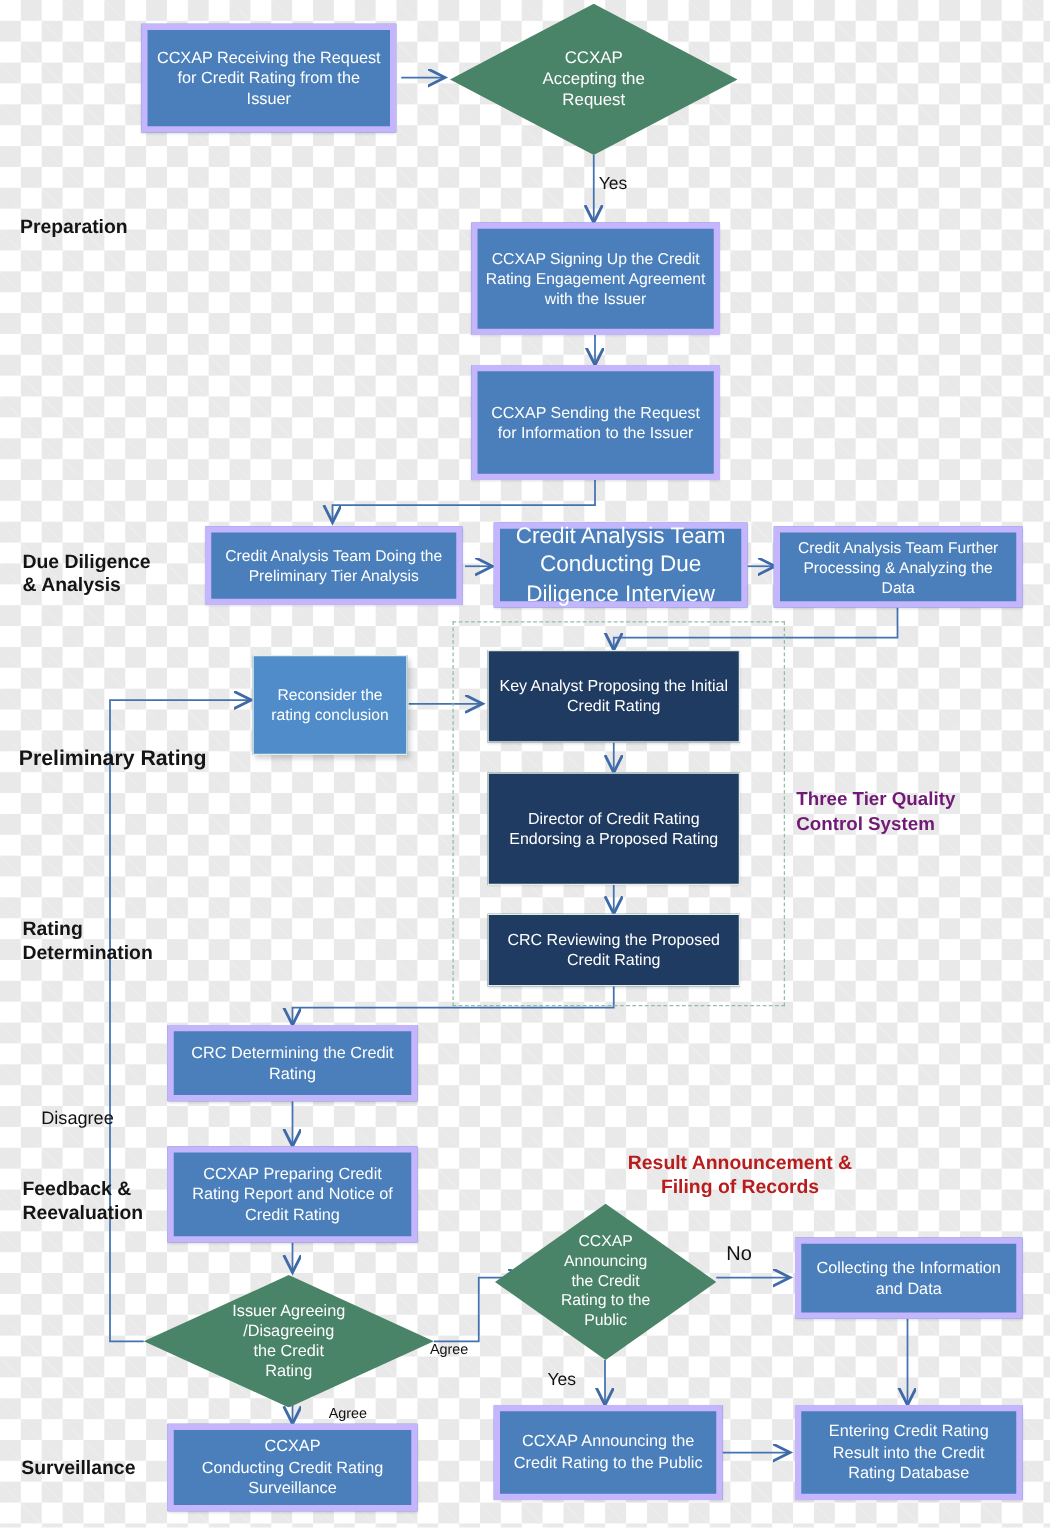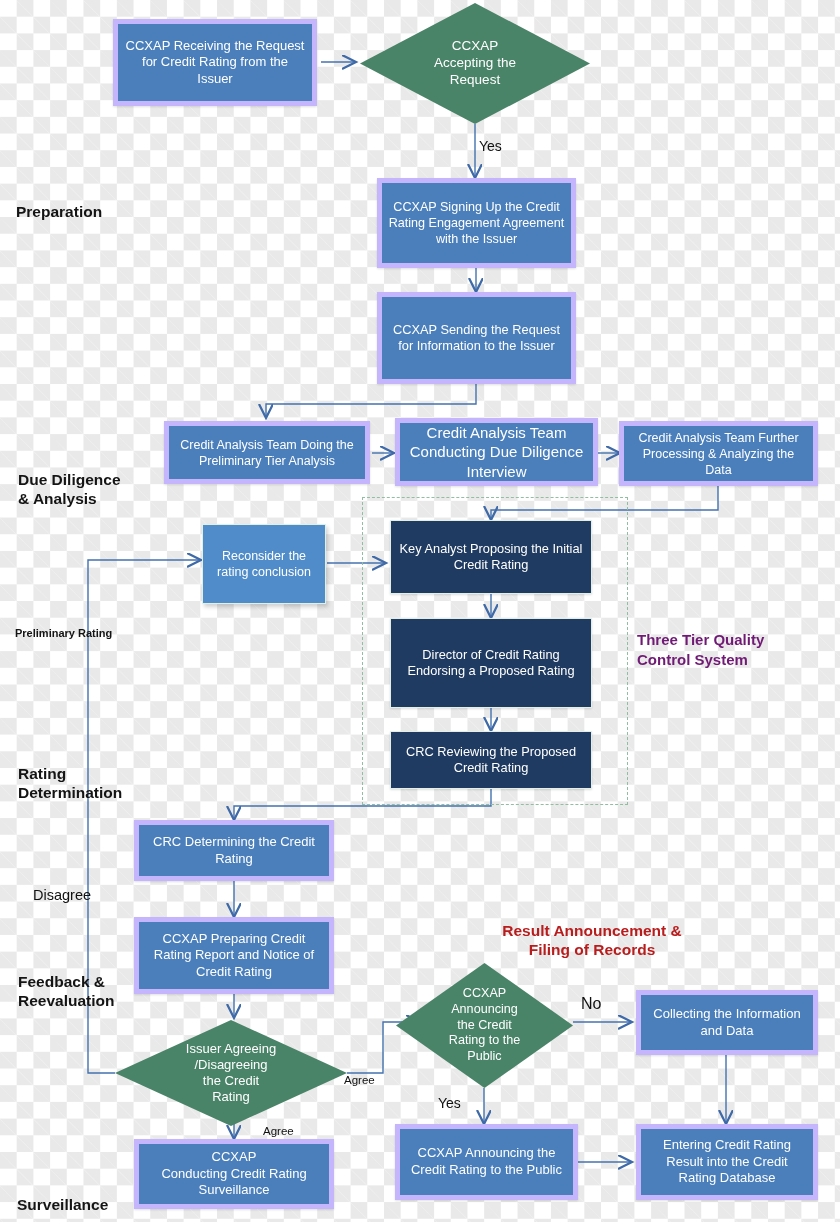--- a/index.html
+++ b/index.html
@@ -50,21 +50,20 @@
     position:absolute;inset:0;
     background:#4a8468;
     clip-path:polygon(50% 0,100% 50%,50% 100%,0 50%);
   }
   .diamond .dtxt{position:relative;z-index:2;padding:0 10px;}
 
   
   .stage{
     position:absolute;color:#141414;font-weight:bold;
     line-height:1.2;
-    margin-top:30px;
   }
   .grouplbl{
     position:absolute;color:#b91c1c;font-weight:bold;
     text-align:center;line-height:1.25;
   }
   .threetier{
     position:absolute;color:#701a75;font-weight:bold;
     line-height:1.3;font-size:15px;
   }
   .edgelbl{
@@ -134,21 +133,21 @@
 
   <div class="dashbox" style="left:362px;top:497px;width:266px;height:308px;"></div>
 
   <div class="stage" style="left:16px;top:173px;font-size:15.5px;">Preparation</div>
 
   <div class="stage" style="left:18px;top:441px;font-size:15.5px;">
     <div>Due Diligence</div>
     <div>&amp; Analysis</div>
   </div>
 
-  <div class="stage" style="left:15px;top:597px;font-size:11px;">Preliminary Rating</div>
+  <div class="stage" style="left:15px;top:597px;font-size:17px;">Preliminary Rating</div>
 
   <div class="stage" style="left:18px;top:735px;font-size:15.5px;">
     <div>Rating</div>
     <div>Determination</div>
   </div>
 
   <div class="stage" style="left:18px;top:943px;font-size:15.5px;">
     <div>Feedback &amp;</div>
     <div>Reevaluation</div>
   </div>
@@ -180,21 +179,21 @@
 Accepting the
 Request</div>
   </div>
 
   <div class="node box-blue" style="left:377px;top:178px;width:199px;height:90px;font-size:12.6px;">CCXAP Signing Up the Credit Rating Engagement Agreement with the Issuer</div>
 
   <div class="node box-blue" style="left:377px;top:292px;width:199px;height:92px;font-size:12.8px;">CCXAP Sending the Request for Information to the Issuer</div>
 
   <div class="node box-blue" style="left:164px;top:421px;width:206px;height:63px;font-size:12.5px;">Credit Analysis Team Doing the Preliminary Tier Analysis</div>
 
-  <div class="node box-blue" style="left:395px;top:418px;width:203px;height:68px;font-size:15px;">Credit Analysis Team Conducting Due Diligence Interview</div>
+  <div class="node box-blue" style="left:395px;top:418px;width:203px;height:68px;font-size:18px;">Credit Analysis Team Conducting Due Diligence Interview</div>
 
   <div class="node box-blue" style="left:619px;top:421px;width:199px;height:65px;font-size:12.5px;">Credit Analysis Team Further Processing &amp; Analyzing the Data</div>
 
   <div class="node box-blue-lt" style="left:202px;top:524px;width:124px;height:80px;font-size:12.5px;">Reconsider the rating conclusion</div>
 
   <div class="node box-navy" style="left:390px;top:520px;width:202px;height:74px;font-size:12.8px;">Key Analyst  Proposing the Initial Credit Rating</div>
 
   <div class="node box-navy" style="left:390px;top:618px;width:202px;height:90px;font-size:12.8px;">Director of Credit Rating Endorsing a Proposed Rating</div>
 
   <div class="node box-navy" style="left:390px;top:731px;width:202px;height:58px;font-size:12.8px;">CRC Reviewing the Proposed Credit Rating</div>

